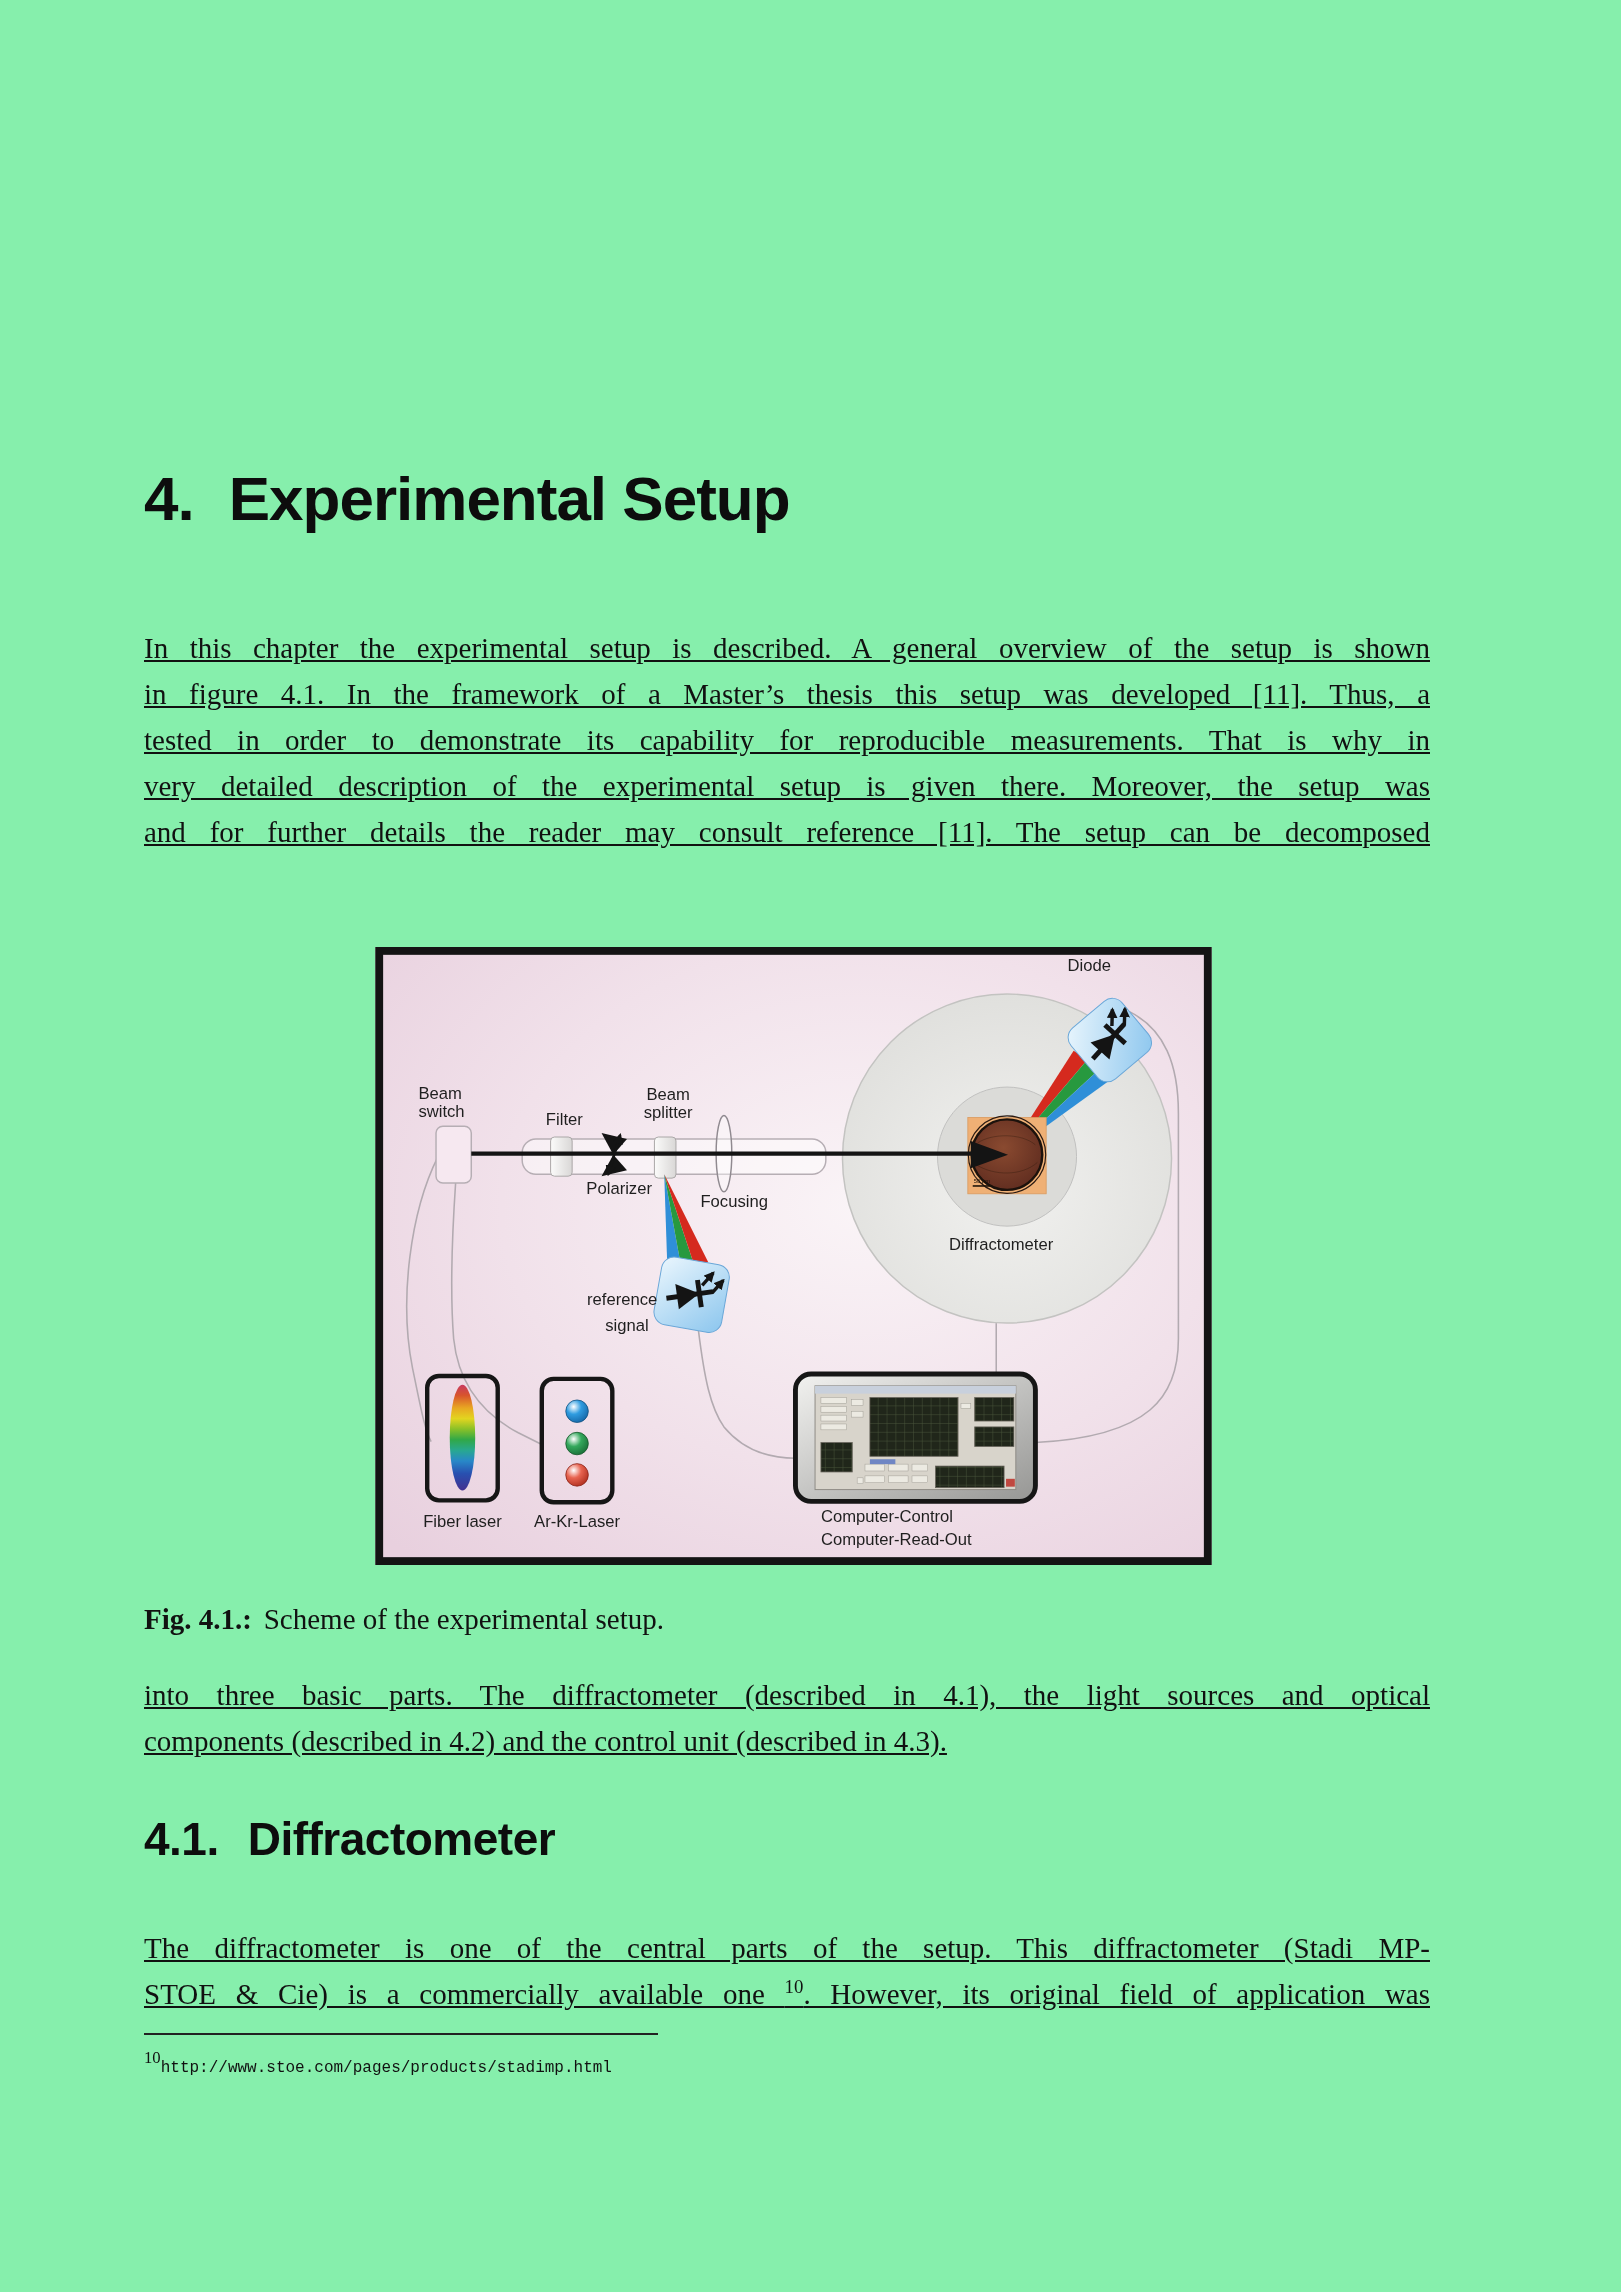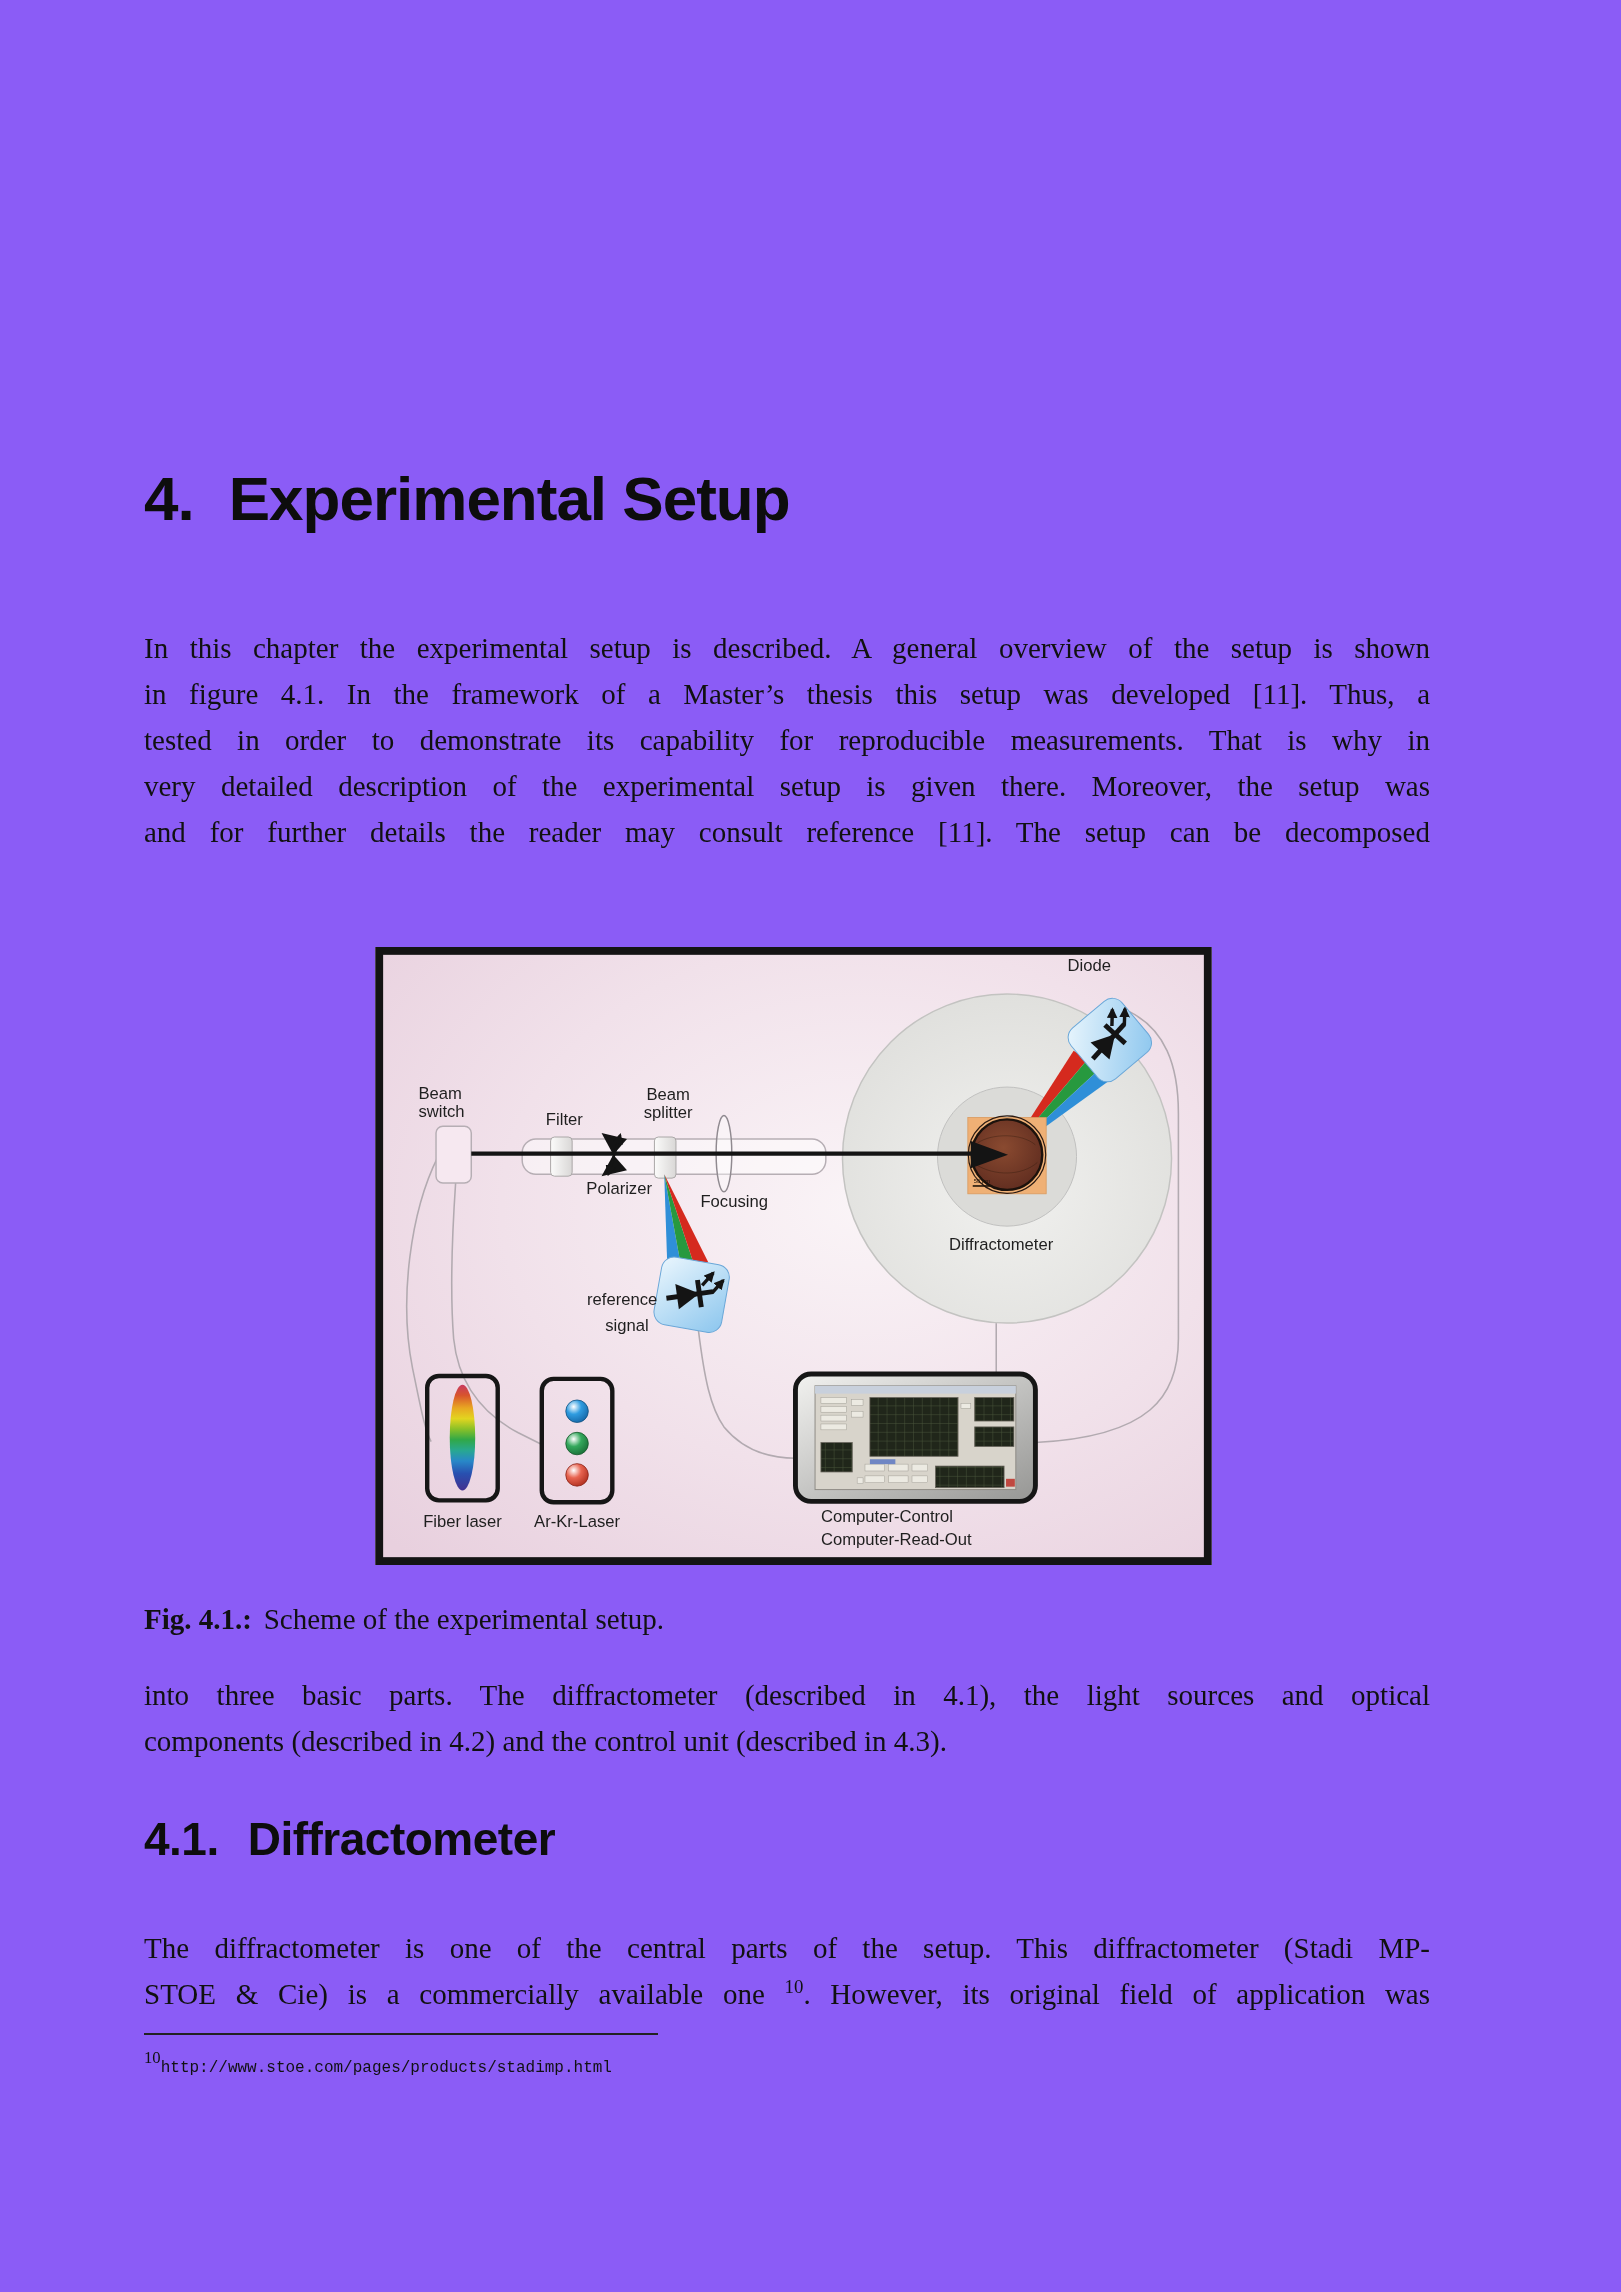--- a/index.html
+++ b/index.html
@@ -1,22 +1,22 @@
 <!DOCTYPE html>
 <html><head>
 <meta charset="utf-8">
 <style>
   html,body{margin:0;padding:0;background:#ffffff;}
-  .page{position:relative;width:1621px;height:2293px;background:#8b5cf6;
+  .page{position:relative;width:1621px;height:2293px;background:#86efac;
         font-family:"Liberation Serif",serif;color:#111;overflow:hidden;}
   .chapter-heading{position:absolute;left:144px;top:463px;
         font-family:"Liberation Sans",sans-serif;font-weight:bold;
         font-size:62px;letter-spacing:-1px;white-space:nowrap;color:#0d0d0d;}
   .chapter-heading .num{margin-right:35px;}
-  .bodyblock{position:absolute;left:144px;width:1286px;font-size:29px;}
+  .bodyblock{position:absolute;left:144px;width:1286px;font-size:29px;text-decoration:underline;}
   .line{line-height:46px;white-space:nowrap;text-align:justify;text-align-last:justify;}
   .line.lastline{text-align-last:left;}
   sup.fnref{font-size:0.65em;vertical-align:super;line-height:0;}
   .figure-wrap{position:absolute;left:375px;top:947px;width:737px;height:618px;}
   .caption{position:absolute;left:144px;top:1598px;width:1286px;font-size:29px;line-height:43px;}
   .caption .cap-label{font-weight:bold;margin-right:11.8px;}
   .section-heading{position:absolute;left:144px;top:1812px;
         font-family:"Liberation Sans",sans-serif;font-weight:bold;
         font-size:46px;letter-spacing:-0.5px;white-space:nowrap;color:#0d0d0d;}
   .section-heading .num{margin-right:29px;}

